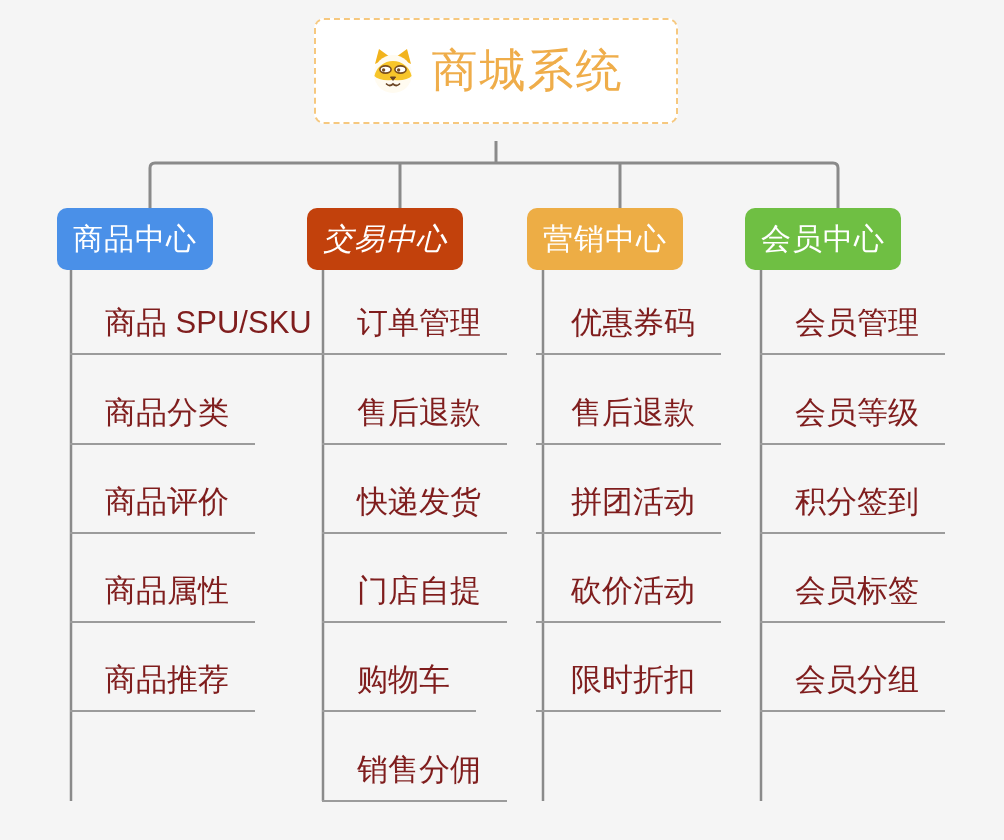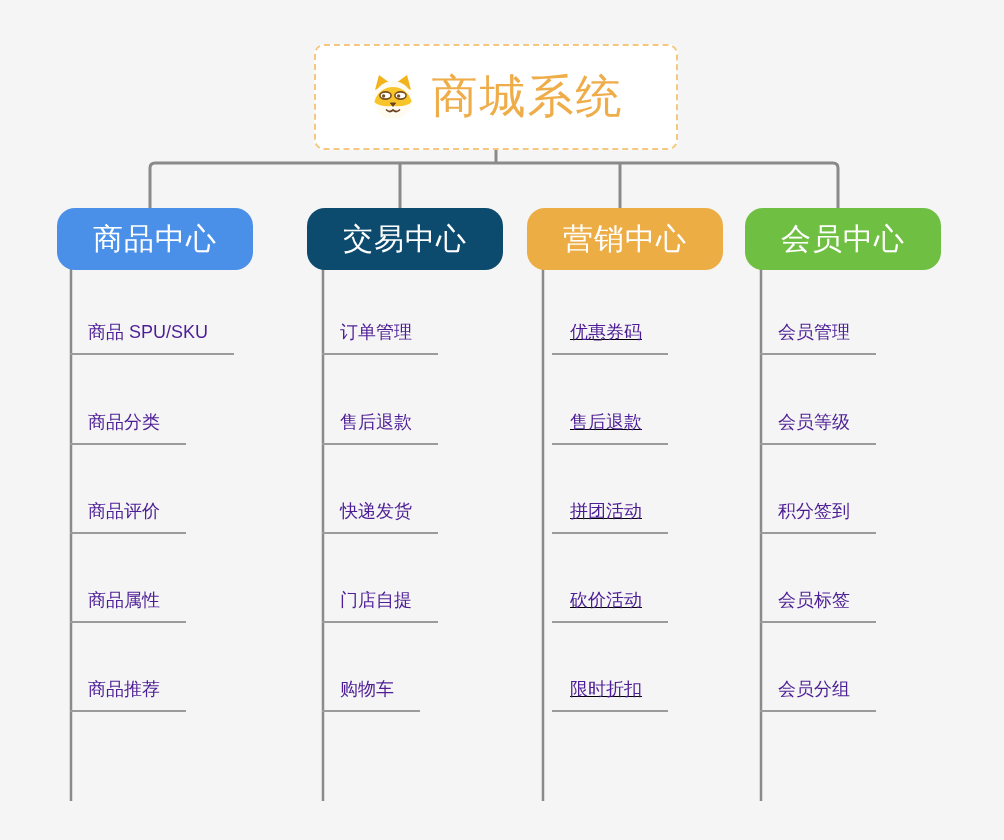--- a/index.html
+++ b/index.html
@@ -11,72 +11,72 @@
     position:relative;
     width:1004px;height:840px;
     background:#f5f5f5;
     overflow:hidden;
   }
   .connectors{
     position:absolute;left:0;top:0;z-index:0;
   }
   
   .root-node{
-    position:absolute;left:314px;top:44px;
+    position:absolute;left:314px;top:18px;
     width:364px;height:106px;
     background:#ffffff;
     border:2px dashed #f6c87f;
     border-radius:10px;
     box-sizing:border-box;
     display:flex;align-items:center;justify-content:center;
     gap:15px;
     z-index:2;
   }
   .root-title{
     font-size:46px;
     letter-spacing:2px;
     color:#efad4a;
     white-space:nowrap;
   }
   .doge{width:48px;height:48px;display:inline-flex;}
   
   .branch{
     position:absolute;top:208px;
-    width:196px;height:62px;
-    border-radius:18px;
+    width:156px;height:62px;
+    border-radius:10px;
     display:flex;align-items:center;justify-content:center;
     color:#ffffff;
     font-size:30px;
     letter-spacing:1px;
     z-index:2;
   }
   .b0{left:57px;}
   .b1{left:307px;}
   .b2{left:527px;}
   .b3{left:745px;}
   
   .leafcol{
     position:absolute;top:266px;
     display:flex;flex-direction:column;
     z-index:1;
   }
   .c0{left:70px;}
   .c1{left:322px;}
-  .c2{left:552px;text-decoration:underline;}
+  .c2{left:536px;}
   .c3{left:760px;}
   .leaf{
     height:89.3px;
     display:flex;align-items:flex-end;
   }
   .leaf-label{
     display:inline-block;
-    padding:0 26px 9px 18px;
+    padding:0 26px 9px 35px;
     border-bottom:2px solid #9b9b9b;
-    font-size:18px;
-    color:#4c1d95;
+    font-size:31px;
+    color:#7f1d1d;
     white-space:nowrap;
   }
 </style>
 </head>
 <body>
 
 <div class="canvas">
 
   <svg class="connectors" width="1004" height="840" aria-hidden="true">
     <g stroke="#8a8a8a" stroke-width="3" fill="none">
@@ -107,21 +107,21 @@
         <path d="M21.4 30 h5.2 l-2.6 3.4 z" fill="#6b4423" stroke="#6b4423" stroke-width="1" stroke-linejoin="round"></path>
         <path d="M17.5 37 q3.2 3 6.5 0 q3.3 3 6.5 0" stroke="#6b4423" stroke-width="1.7" fill="none" stroke-linecap="round"></path>
       </svg>
     </span>
     <span class="root-title">商城系统</span>
   </div>
 
   <div class="branch b0" style="background-color: rgb(74, 144, 232);">
     <span>商品中心</span>
   </div>
-  <div class="branch b1" style="background-color: #0c4a6e;">
+  <div class="branch b1" style="background-color: #c2410c; font-style: italic;">
     <span>交易中心</span>
   </div>
   <div class="branch b3" style="background-color: rgb(111, 191, 67);">
     <span>会员中心</span>
   </div>
   <div class="branch b2" style="background-color: rgb(237, 173, 69);">
     <span>营销中心</span>
   </div>
 
   <div class="leafcol c0">
@@ -151,20 +151,23 @@
       </div>
     <div class="leaf">
         <span class="leaf-label">快递发货</span>
       </div>
     <div class="leaf">
         <span class="leaf-label">门店自提</span>
       </div>
     <div class="leaf">
         <span class="leaf-label">购物车</span>
       </div>
+    <div class="leaf">
+        <span class="leaf-label">销售分佣</span>
+      </div>
   </div>
 
   <div class="leafcol c2">
     <div class="leaf">
         <span class="leaf-label">优惠券码</span>
       </div>
     <div class="leaf">
         <span class="leaf-label">售后退款</span>
       </div>
     <div class="leaf">

